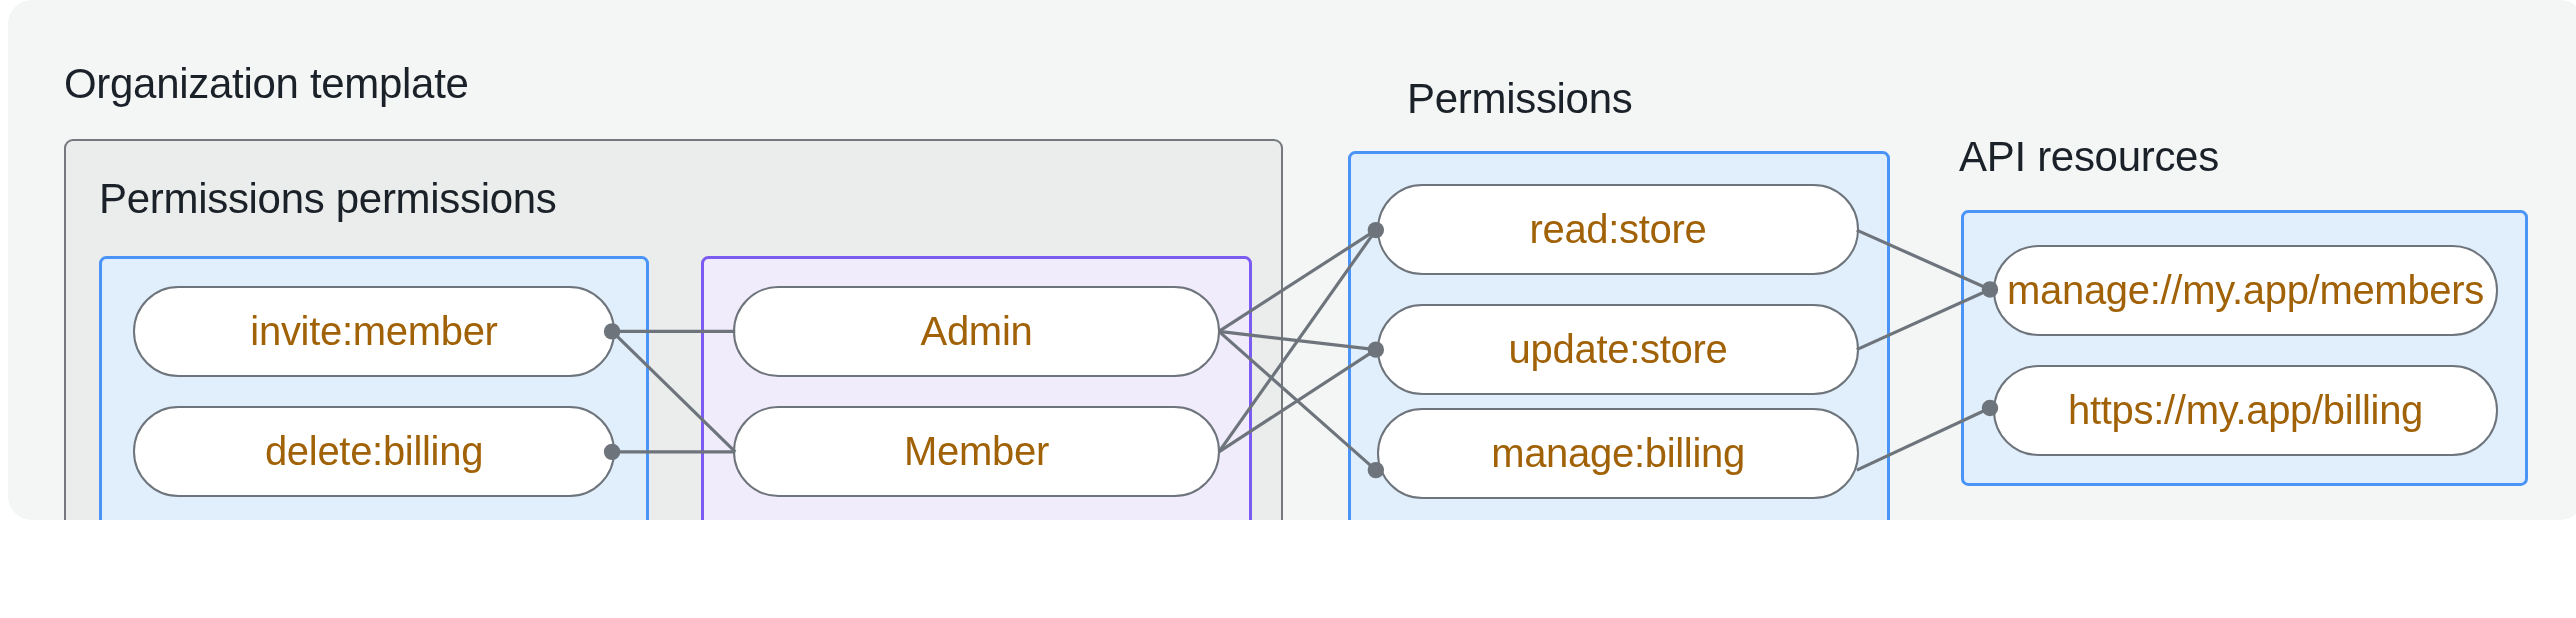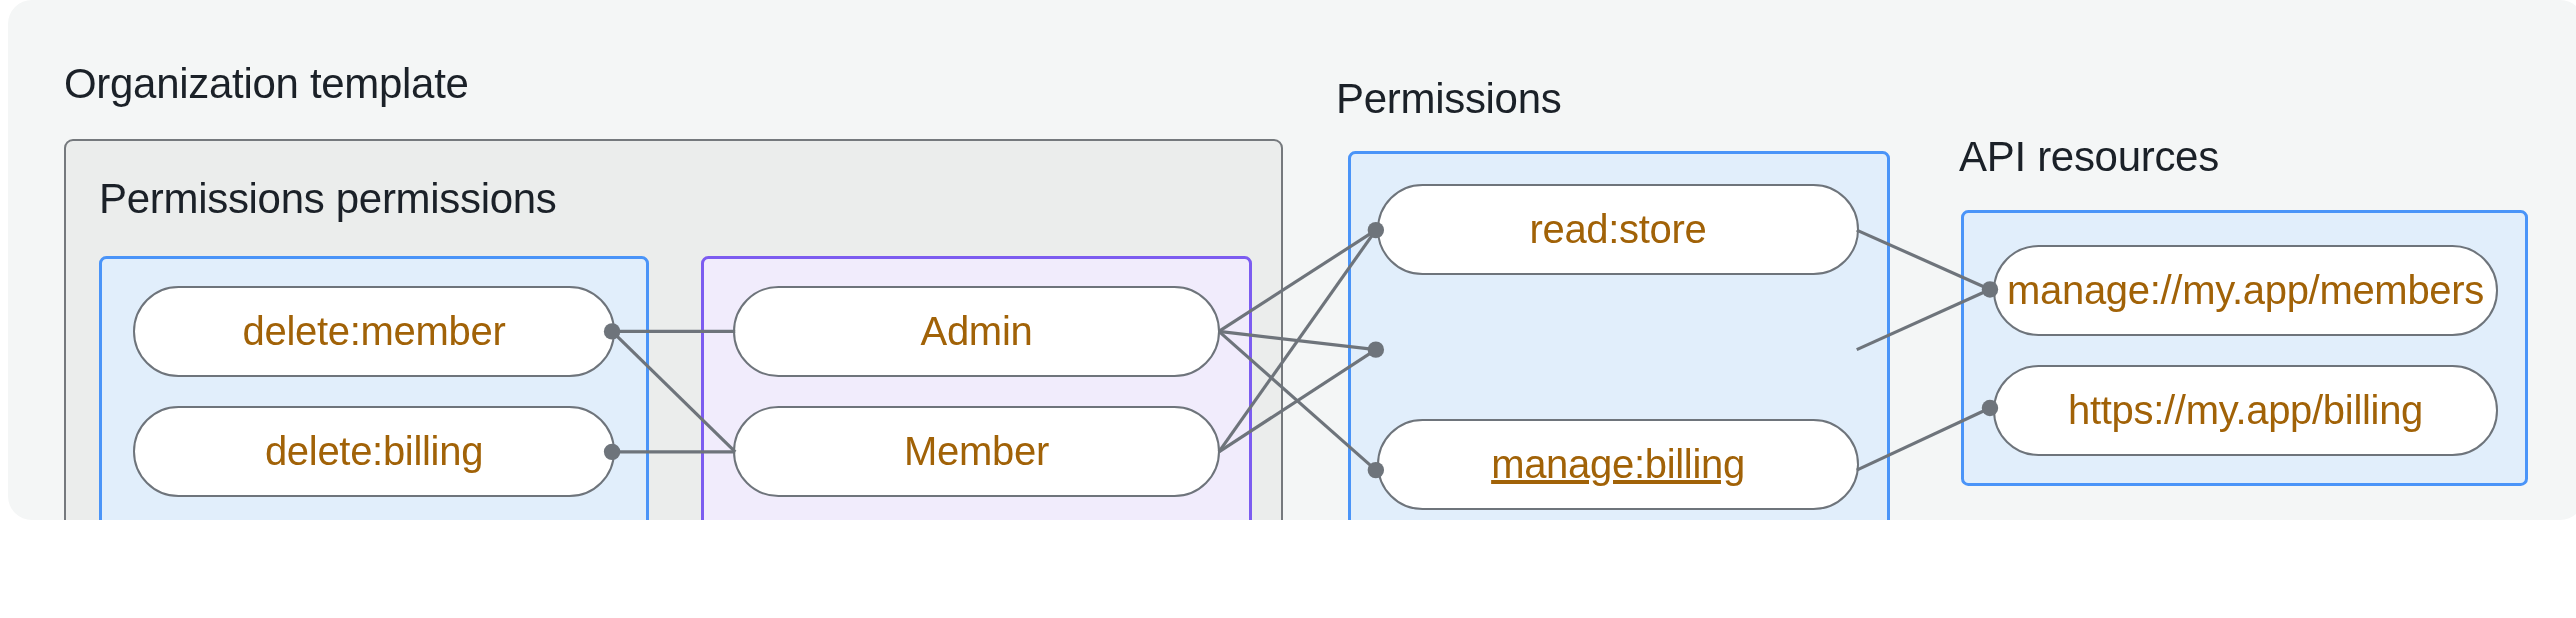--- a/index.html
+++ b/index.html
@@ -50,21 +50,21 @@
     color: #1b2128;
     font-size: 42px;
     font-weight: 500;
     letter-spacing: -0.3px;
     line-height: 1.15;
     white-space: nowrap;
   }
   .t-template    { left: 56px;   top: 60px;  }
   .t-org-perms   { left: 91px;  top: 175px; }
   .t-org-roles   { left: 691px;  top: 175px; }
-  .t-permissions { left: 1328px; top: 75px;  }
+  .t-permissions { left: 1399px; top: 75px;  }
   .t-api         { left: 1951px; top: 133px; }
 
   .pill {
     position: absolute;
     box-sizing: border-box;
     background: #ffffff;
     border: 2.7px solid #6e747b;
     border-radius: 55px;
     display: flex;
     align-items: center;
@@ -73,21 +73,21 @@
     font-size: 40px;
     letter-spacing: -0.3px;
     white-space: nowrap;
   }
   .p-invite  { left: 125px;  top: 286px; width: 482px; height: 91px; }
   .p-delete  { left: 125px;  top: 406px; width: 482px; height: 91px; }
   .p-admin   { left: 725px;  top: 286px; width: 487px; height: 91px; }
   .p-member  { left: 725px;  top: 406px; width: 487px; height: 91px; }
   .p-read    { left: 1369px; top: 184px; width: 482px; height: 91px; }
   .p-update  { left: 1369px; top: 304px; width: 482px; height: 91px; }
-  .p-manage  { left: 1369px; top: 419px; width: 482px; height: 91px; text-decoration: underline; }
+  .p-manage  { left: 1369px; top: 408px; width: 482px; height: 91px; }
   .p-members { left: 1985px; top: 245px; width: 505px; height: 91px; }
   .p-billing { left: 1985px; top: 365px; width: 505px; height: 91px; }
 
   .connections-svg {
     position: absolute;
     left: 0; top: 0;
     width: 2576px;
     height: 619px;
     pointer-events: none;
   }
@@ -101,25 +101,26 @@
   <div class="group-box blue-box box-org-permissions"></div>
   <div class="group-box purple-box box-org-roles"></div>
   <div class="group-box blue-box box-permissions"></div>
   <div class="group-box blue-box box-api"></div>
 
   <div class="diagram-title t-template">Organization template</div>
   <div class="diagram-title t-org-perms">Permissions permissions</div>
   <div class="diagram-title t-permissions">Permissions</div>
   <div class="diagram-title t-api">API resources</div>
 
-  <div class="pill p-invite">delete:member</div>
+  <div class="pill p-invite">invite:member</div>
   <div class="pill p-delete">delete:billing</div>
   <div class="pill p-admin">Admin</div>
   <div class="pill p-member">Member</div>
   <div class="pill p-read">read:store</div>
+  <div class="pill p-update">update:store</div>
   <div class="pill p-manage">manage:billing</div>
   <div class="pill p-members">manage://my.app/members</div>
   <div class="pill p-billing">https://my.app/billing</div>
 
   <svg class="connections-svg" viewBox="0 0 2823 678" xmlns="http://www.w3.org/2000/svg">
       <line x1="662" y1="363" x2="797" y2="363" stroke="#6e747b" stroke-width="3.5"></line>
       <line x1="662" y1="363" x2="797" y2="495" stroke="#6e747b" stroke-width="3.5"></line>
       <line x1="662" y1="495" x2="797" y2="495" stroke="#6e747b" stroke-width="3.5"></line>
       <line x1="1327" y1="363" x2="1499" y2="252" stroke="#6e747b" stroke-width="3.5"></line>
       <line x1="1327" y1="363" x2="1499" y2="383" stroke="#6e747b" stroke-width="3.5"></line>

